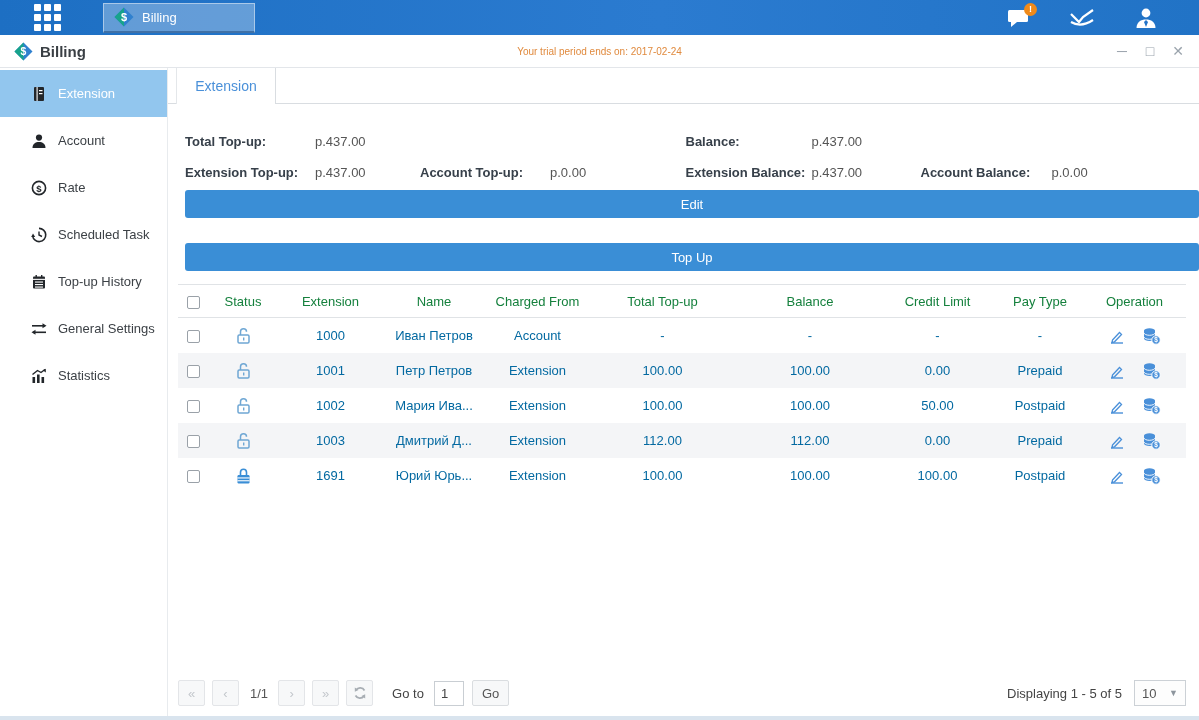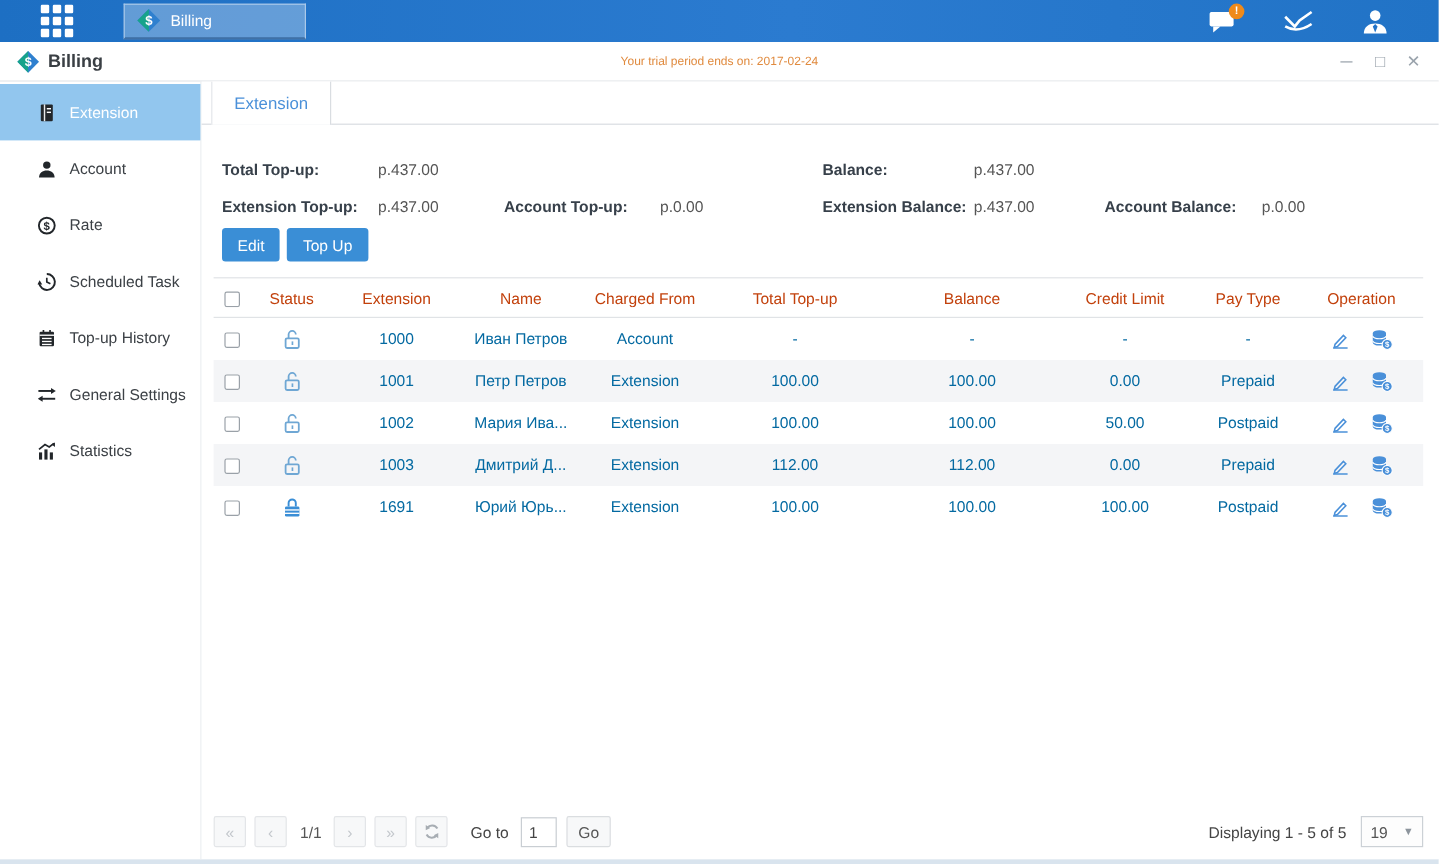--- a/index.html
+++ b/index.html
@@ -41,29 +41,29 @@
   .summary .half { width:50%; }
   .sum-row { display:flex; height:31px; align-items:flex-end; }
   .sum-label { font-weight:bold; color:#37404a; }
   .sum-val { color:#555; }
   .half.left .l1 { width:130px; } .half.left .v1 { width:105px; }
   .half.left .l2 { width:130px; }
   .half.right .l1 { width:126px; } .half.right .v1 { width:109px; }
   .half.right .l2 { width:131px; }
 
   
-  .btn-row { display:flex; gap:6px; padding:10px 0 0 17px; }
+  .btn-row { display:flex; gap:25px; padding:10px 0 0 17px;flex-direction:column; }
   .btn { background:#3a8ed6; color:#fff; border:none; height:28px; padding:0 13px; font-size:13px; border-radius:3px; cursor:pointer; font-family:inherit; }
 
   
   .tbl { margin:13px 13px 0 10px; }
   .trow { display:grid; grid-template-columns:30px 70px 105px 102px 105px 145px 150px 105px 100px 89px; align-items:center; }
   .thead { height:34px; border-top:1px solid #e0e3e6; border-bottom:1px solid #e0e3e6; color:#444; }
   .tcell { text-align:center; color:#0369a1; overflow:hidden; white-space:nowrap; }
-  .thead .tcell { color:#c2410c; }
+  .thead .tcell { color:#15803d; }
   .drow { height:35px; }
   .drow.stripe { background:#f4f5f7; }
   .checkbox { display:inline-block; width:13px; height:13px; border:1px solid #9aa1a8; border-radius:2px; background:#fff; cursor:pointer; vertical-align:middle; }
   .status-lock svg { display:none; vertical-align:middle; }
   .status-lock.unlocked svg.v-open { display:inline; }
   .status-lock.locked svg.v-closed { display:inline; }
   .ops { display:flex; justify-content:center; gap:16px; align-items:center; }
   .op { cursor:pointer; display:flex; }
 
   
@@ -467,19 +467,19 @@
           <path d="M 2.5,9.5 A 5,5 0 0 0 11,10" fill="none" stroke="#a7adb3" stroke-width="1.7"></path>
           <polygon points="12.2,12.5 12.2,8.2 8.5,10" fill="#a7adb3"></polygon>
         </svg>
       </div>
       <span class="goto-label">Go to</span>
       <input class="goto-input" value="1" style="">
       <button class="go-btn">Go</button>
       <div class="pager-right">
         <span class="displaying">Displaying 1 - 5 of 5</span>
         <div class="page-size">
-          <span>19</span>
+          <span>10</span>
           <span class="arrow">▼</span>
         </div>
       </div>
     </div>
   </div>
 </div>
 
 </body></html>

